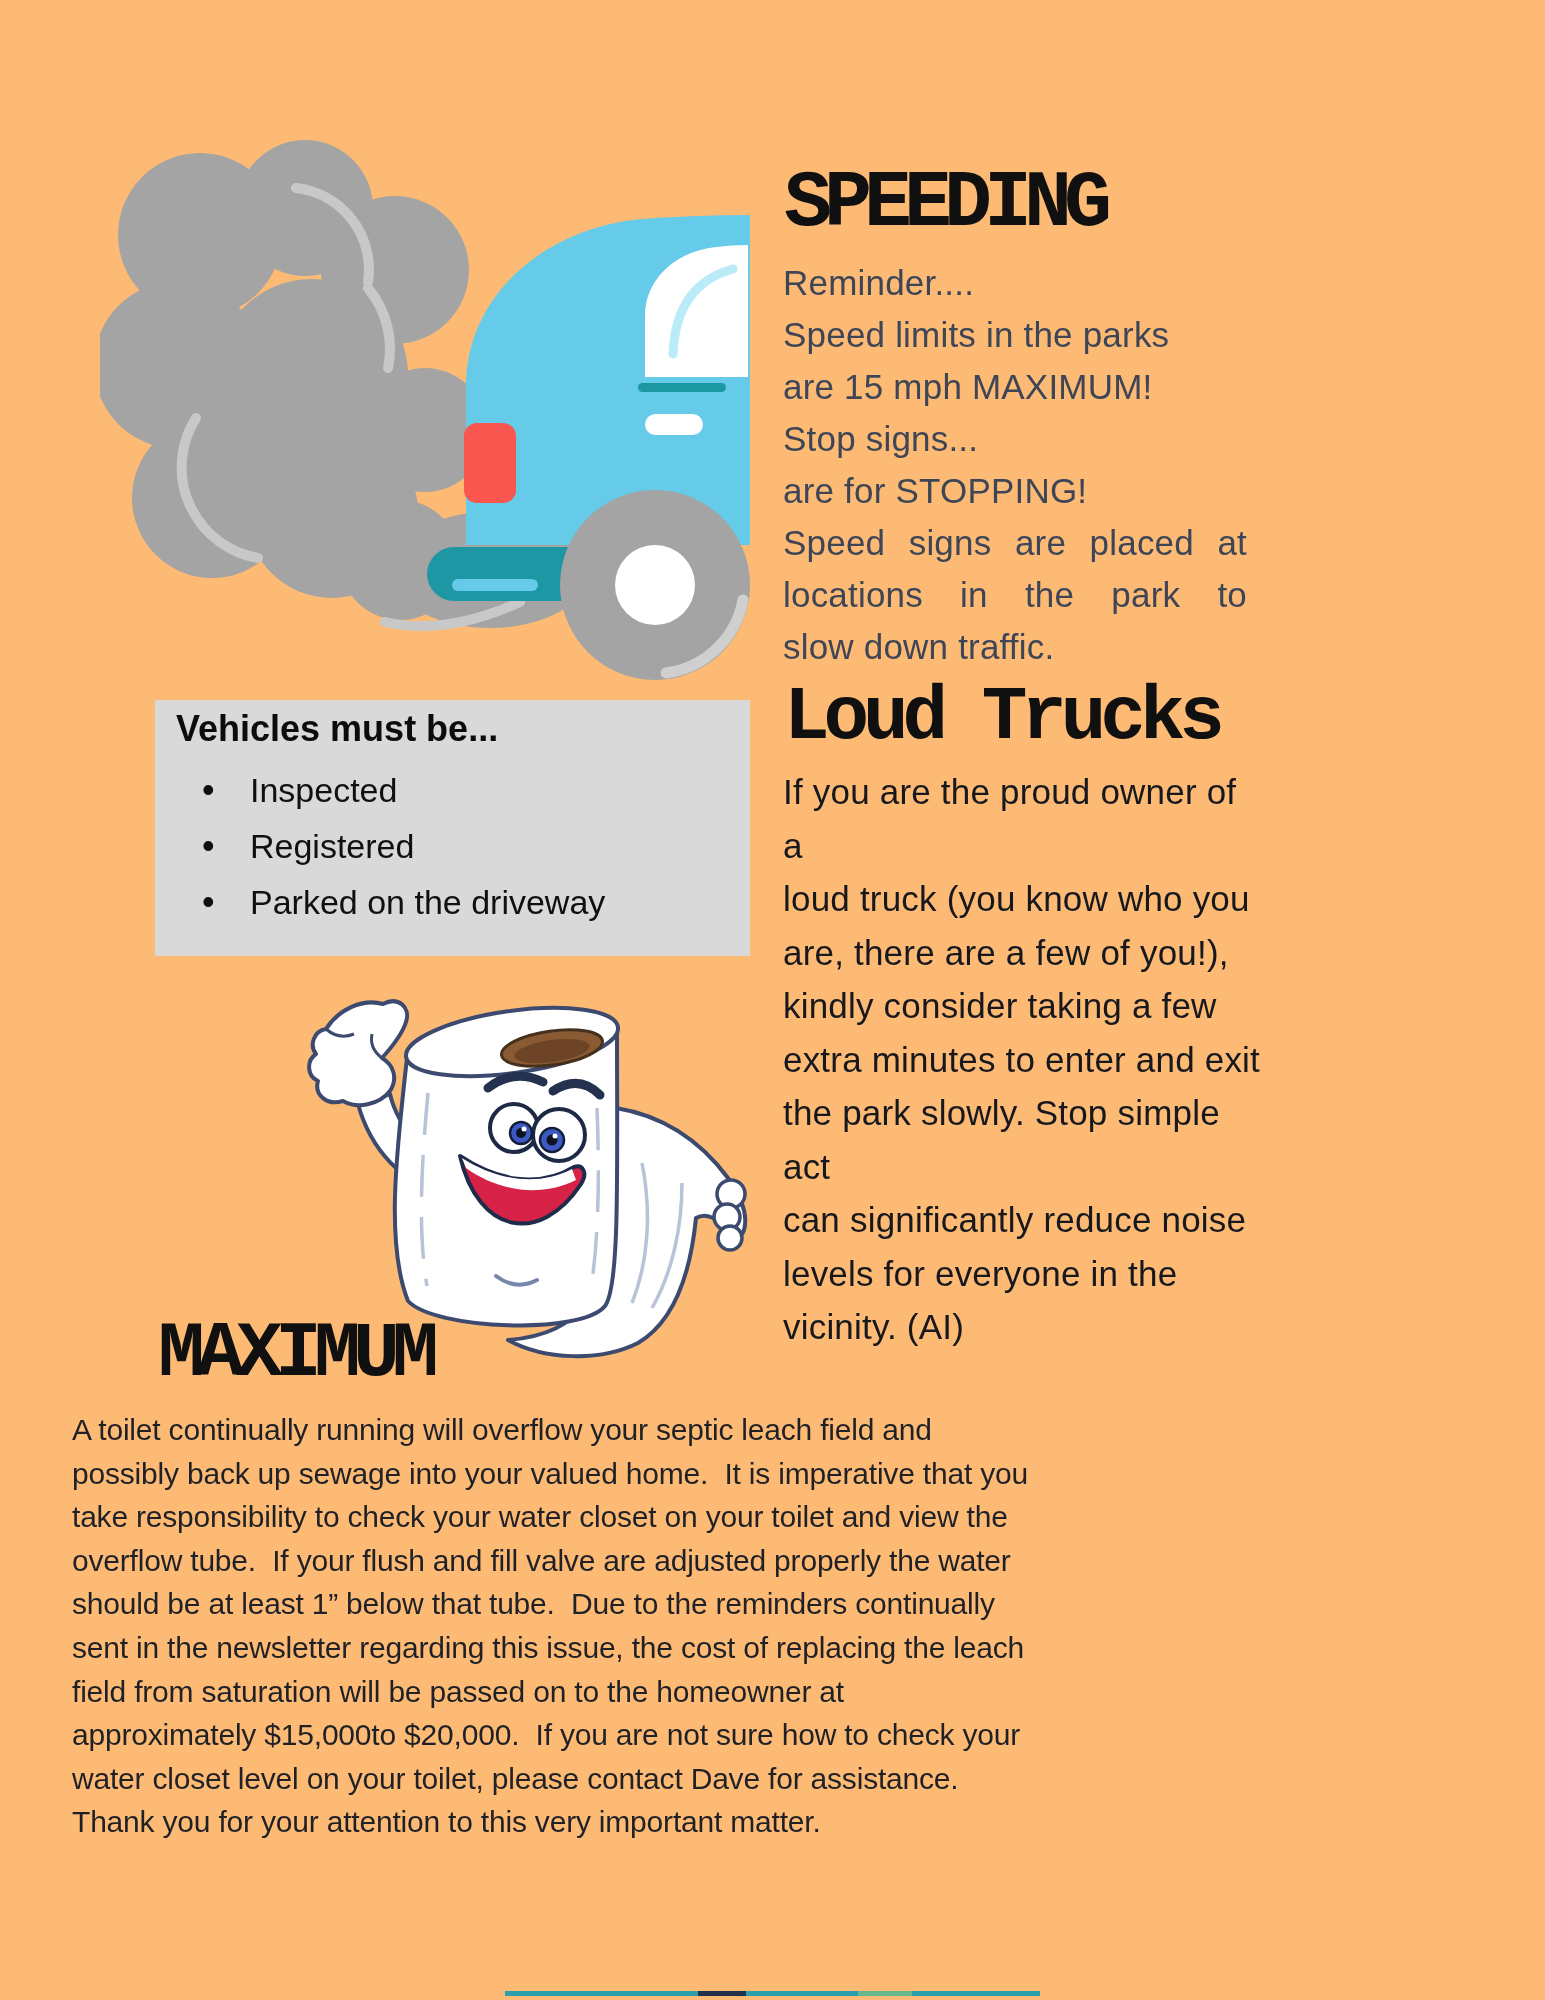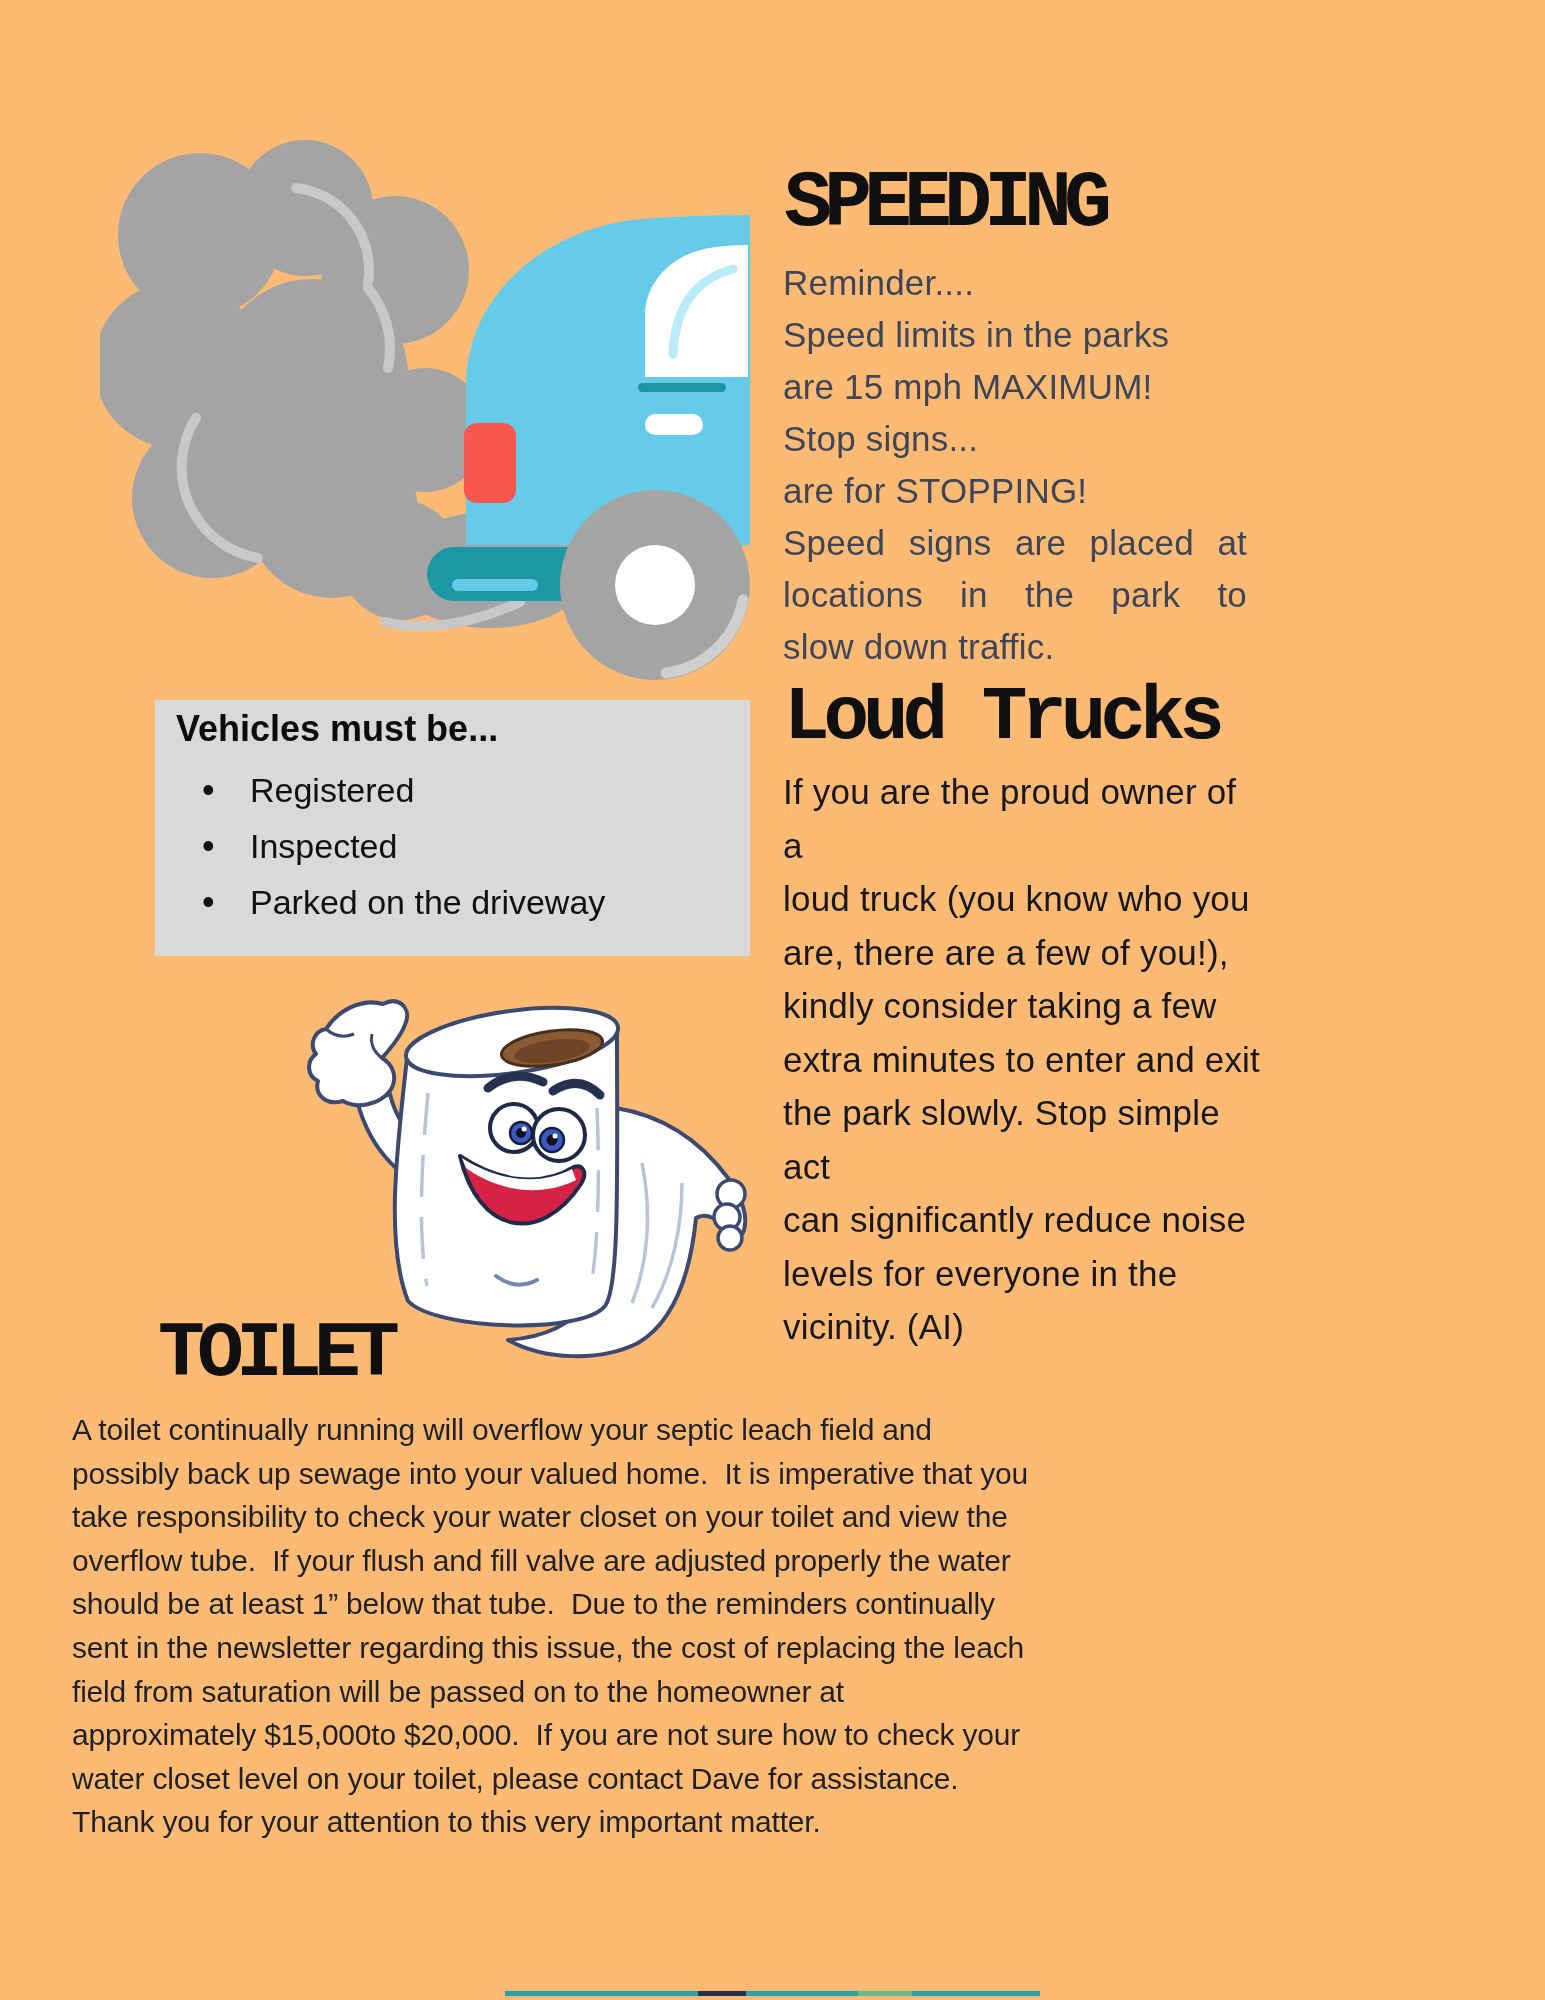--- a/index.html
+++ b/index.html
@@ -133,22 +133,22 @@
 kindly consider taking a few
 extra minutes to enter and exit
 the park slowly. Stop simple act
 can significantly reduce noise
 levels for everyone in the
 vicinity.  (AI)</div>
 
   <div class="abs vehicles-box">
     <div class="vehicles-title">Vehicles must be...</div>
     <ul class="vehicles-list">
+      <li>Inspected</li>
       <li>Registered</li>
-      <li>Inspected</li>
       <li>Parked on the driveway</li>
     </ul>
   </div>
 
   <svg class="abs" style="left:300px;top:988px;" width="480" height="380" viewBox="0 0 480 380">
 
     <g fill="#ffffff" stroke="#3d4a70" stroke-width="4" stroke-linejoin="round">
       <path d="M58,116 C70,160 100,195 152,212 L166,182 C124,168 98,140 90,106 Z"></path>
       <path d="M83,16 C98,8 111,19 106,34 C102,47 91,60 82,70 C94,77 98,91 90,103
                C79,117 57,121 43,113 C27,118 14,107 18,93 C7,88 6,73 16,66
@@ -192,21 +192,21 @@
       <circle cx="224" cy="141" r="2.5" fill="#ffffff"></circle>
       <circle cx="252" cy="152" r="12" fill="#3d5ac2" stroke="#141e3c" stroke-width="2.5"></circle>
       <circle cx="252" cy="152" r="5.5" fill="#0e1322"></circle>
       <circle cx="255" cy="148" r="2.5" fill="#ffffff"></circle>
       <path d="M160,168 C178,246 240,258 281,196 C288,185 283,176 274,179 C238,201 196,192 160,168 Z" fill="#d62246" stroke="#1f2b4a" stroke-width="4" stroke-linejoin="round"></path>
       <path d="M162,170 C196,192 238,199 272,181 L276,192 C240,210 198,203 166,180 Z" fill="#ffffff"></path>
       <path d="M196,288 Q216,303 237,292" stroke="#7487ad" stroke-width="4" fill="none" stroke-linecap="round"></path>
     </g>
   </svg>
 
-  <div class="abs mono-head" id="toilet-heading">TOILET</div>
+  <div class="abs mono-head" id="toilet-heading">MAXIMUM</div>
   <div class="abs toilet-body">A toilet continually running will overflow your septic leach field and
 possibly back up sewage into your valued home.  It is imperative that you
 take responsibility to check your water closet on your toilet and view the
 overflow tube.  If your flush and fill valve are adjusted properly the water
 should be at least 1” below that tube.  Due to the reminders continually
 sent in the newsletter regarding this issue, the cost of replacing the leach
 field from saturation will be passed on to the homeowner at
 approximately $15,000to $20,000.  If you are not sure how to check your
 water closet level on your toilet, please contact Dave for assistance.
 Thank you for your attention to this very important matter.</div>

